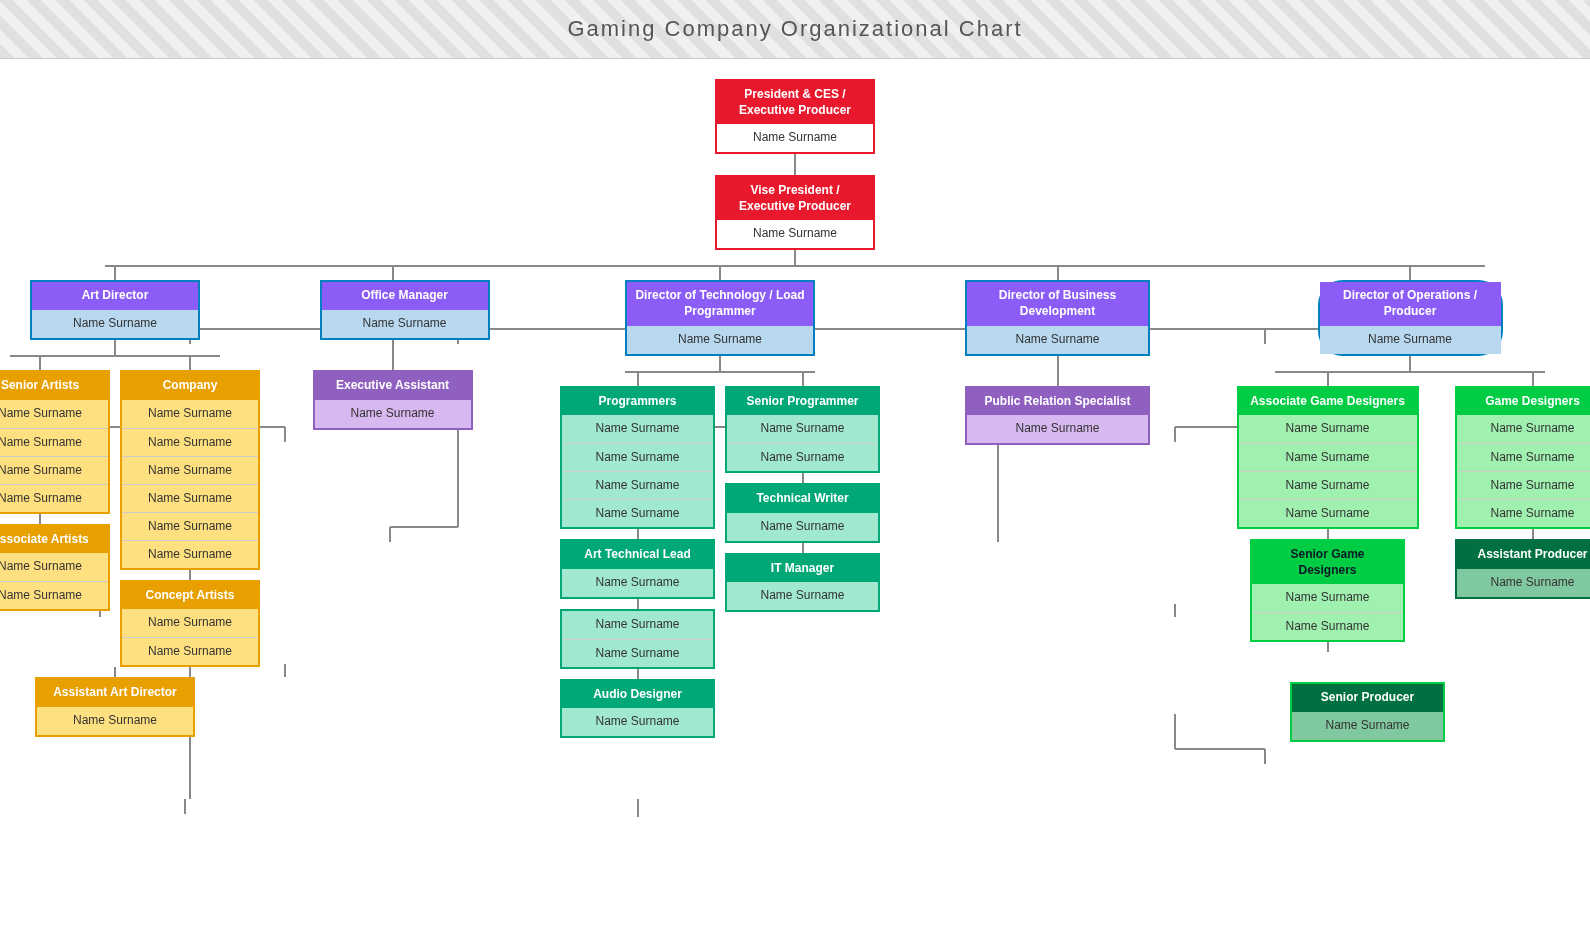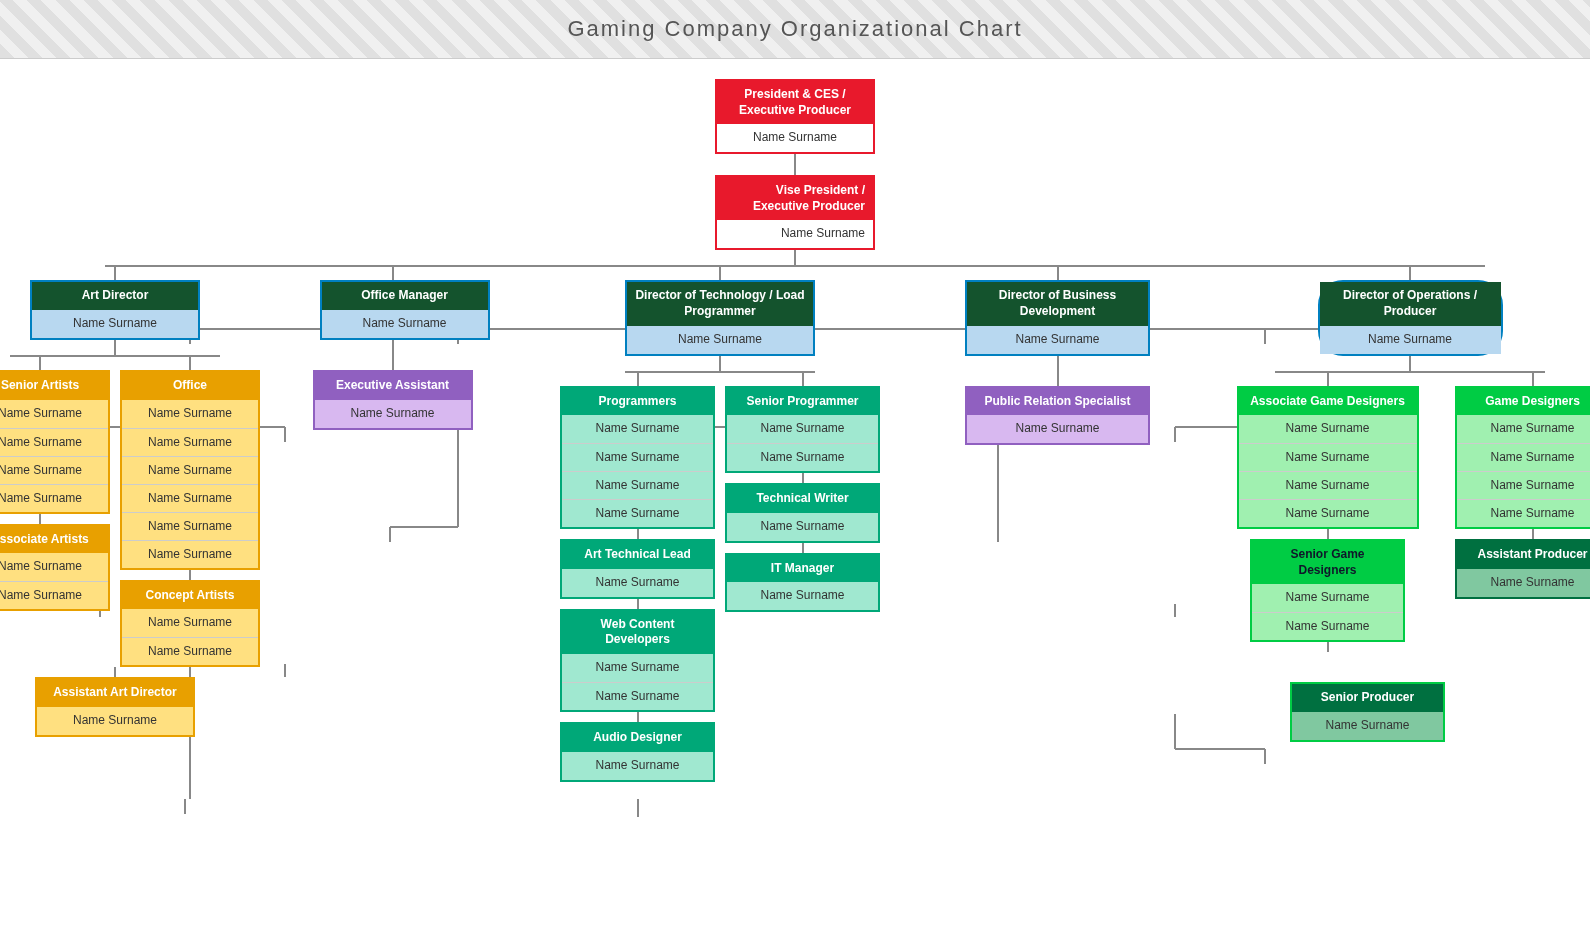--- a/index.html
+++ b/index.html
@@ -52,42 +52,42 @@
       font-size: 12px;
       color: #333;
       background: #fff;
       min-height: 28px;
     }
 
     
     .red-header { background: #e8192c; }
     .red-box { border-color: #e8192c; }
 
-    .blue-header { background: #14532d; }
+    .blue-header { background: #8b5cf6; }
     .blue-box { border-color: #0080c0; }
     .blue-name { background: #b8d8f0; }
 
     .gold-header { background: #e8a000; }
     .gold-box { border-color: #e8a000; }
     .gold-name { background: #ffe080; }
 
     .teal-header { background: #00a878; }
     .teal-box { border-color: #00a878; }
     .teal-name { background: #a0e8d0; }
     .green-box { border-color: #00cc44; }
 
     .purple-header { background: #9060c0; }
     .purple-box { border-color: #9060c0; }
     .purple-name { background: #d8b8f0; }
 
     
     .flex-col { display: flex; flex-direction: column; align-items: center; }
 
     .level1-box { width: 160px; }
-    .level2-box { width: 160px; text-align: right; }
+    .level2-box { width: 160px; }
 
     
     svg.connectors {
       position: absolute;
       top: 0; left: 0;
       pointer-events: none;
     }
 
     .org-wrapper {
       position: relative;
@@ -208,21 +208,21 @@
           <div class="box gold-box" style="width:140px;">
             <div class="box-header gold-header">Associate Artists</div>
             <div class="box-name gold-name">Name Surname</div>
             <div class="box-name gold-name" style="border-top:1px solid #ccc;">Name Surname</div>
           </div>
         </div>
 
         <div style="display:flex; flex-direction:column; align-items:center;">
           <div style="height:15px; width:2px; background:#888;"></div>
           <div class="box gold-box" style="width:140px;">
-            <div class="box-header gold-header">Office</div>
+            <div class="box-header gold-header">Company</div>
             <div class="box-name gold-name">Name Surname</div>
             <div class="box-name gold-name" style="border-top:1px solid #ccc;">Name Surname</div>
             <div class="box-name gold-name" style="border-top:1px solid #ccc;">Name Surname</div>
             <div class="box-name gold-name" style="border-top:1px solid #ccc;">Name Surname</div>
             <div class="box-name gold-name" style="border-top:1px solid #ccc;">Name Surname</div>
             <div class="box-name gold-name" style="border-top:1px solid #ccc;">Name Surname</div>
           </div>
           <div style="height:10px; width:2px; background:#888;"></div>
 
           <div class="box gold-box" style="width:140px;">
@@ -274,21 +274,20 @@
             <div class="box-name teal-name" style="background:#a0e8d0; border-top:1px solid #ccc;">Name Surname</div>
             <div class="box-name teal-name" style="background:#a0e8d0; border-top:1px solid #ccc;">Name Surname</div>
           </div>
           <div style="height:10px; width:2px; background:#888;"></div>
           <div class="box teal-box" style="width:155px;">
             <div class="box-header teal-header">Art Technical Lead</div>
             <div class="box-name teal-name" style="background:#a0e8d0;">Name Surname</div>
           </div>
           <div style="height:10px; width:2px; background:#888;"></div>
           <div class="box teal-box" style="width:155px;">
-            <div class="box-header teal-header">Web Content Developers</div>
             <div class="box-name teal-name" style="background:#a0e8d0;">Name Surname</div>
             <div class="box-name teal-name" style="background:#a0e8d0; border-top:1px solid #ccc;">Name Surname</div>
           </div>
           <div style="height:10px; width:2px; background:#888;"></div>
           <div class="box teal-box" style="width:155px;">
             <div class="box-header teal-header">Audio Designer</div>
             <div class="box-name teal-name" style="background:#a0e8d0;">Name Surname</div>
           </div>
         </div>
 

